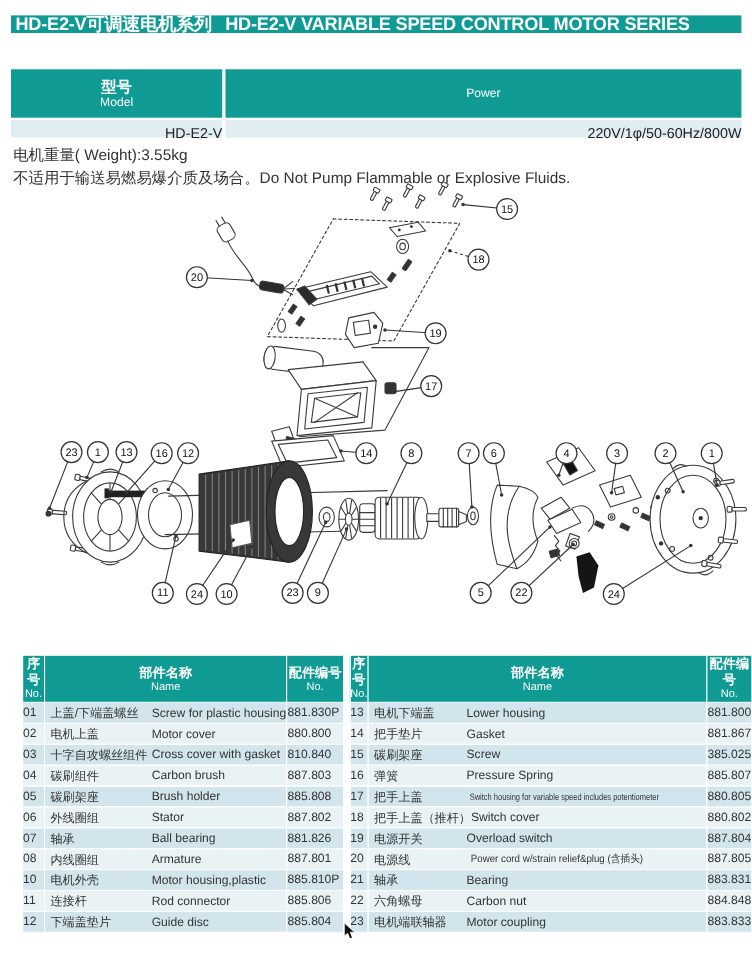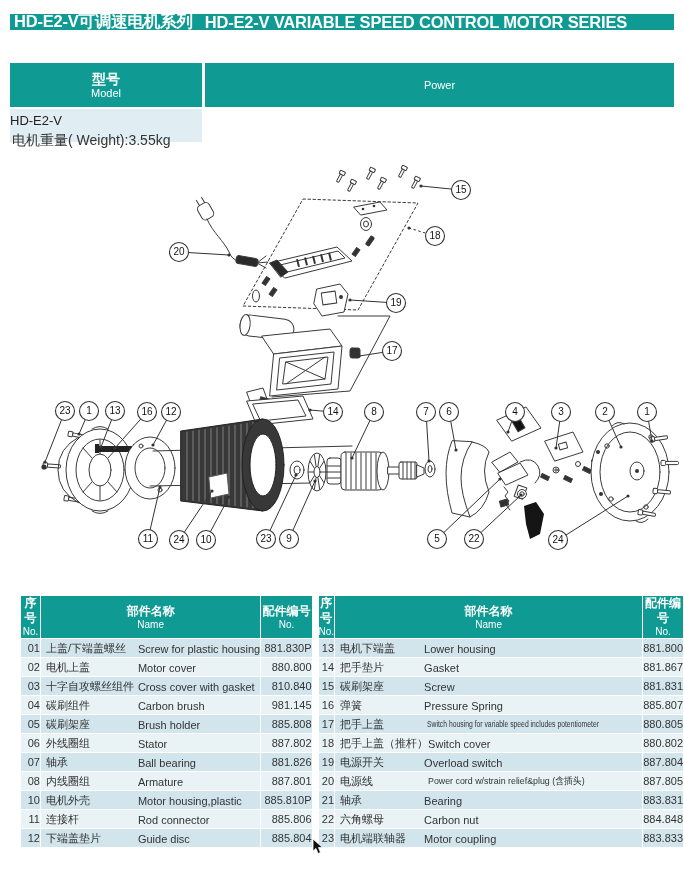--- a/index.html
+++ b/index.html
@@ -25,22 +25,22 @@
     letter-spacing:-0.2px;
   }
   .title-bar .tgap{display:inline-block;width:12px}
   
   .spec{position:absolute;left:10px;top:63px;width:664px;display:grid;
         grid-template-columns:192px 1fr;column-gap:3px;row-gap:2px}
   .spec .h{background:var(--teal);color:#fff;text-align:center;height:44px;
            display:flex;flex-direction:column;justify-content:center}
   .spec .h .cn{font-size:14px;font-weight:bold;line-height:16px}
   .spec .h .en{font-size:11px;line-height:13px}
-  .spec .v{background:var(--spec-row);height:33px;line-height:24px;
-           text-align:left;font-size:13px;color:#222}
+  .spec .v{background:var(--spec-row);height:16px;line-height:24px;
+           text-align:right;font-size:13px;color:#222}
   
   .notes{position:absolute;left:12px;top:130px;font-size:14px;line-height:21px;color:var(--ink)}
   
   .diagram{position:absolute;left:0;top:145px;width:684px;height:440px}
   .diagram svg{display:block}
   .art{stroke:var(--line);stroke-width:1;fill:none;stroke-linejoin:round;stroke-linecap:round}
   .leader{stroke:#333;stroke-width:1;fill:none}
   .dotted{stroke-dasharray:2.5,2.5}
   .leader-dot{fill:#333;stroke:none}
   .balloon{fill:#fff;stroke:#333;stroke-width:1.1}
@@ -49,21 +49,21 @@
   
   .parts{position:absolute;left:20px;top:595px;display:flex;gap:5px}
   table.pt{border-collapse:collapse;table-layout:fixed}
   .pt th,.pt td{border:1px solid #fff;padding:0}
   .pt th{background:var(--teal);color:#fff;height:38px;vertical-align:middle}
   .pt .thcn{display:block;font-size:12px;font-weight:bold;line-height:15px;text-align:center}
   .pt .then{display:block;font-size:10px;font-weight:normal;line-height:12px;text-align:center}
   .pt td{height:19px;font-size:11px;color:var(--ink);vertical-align:middle}
   .pt tbody tr:nth-child(odd){background:var(--row-odd)}
   .pt tbody tr:nth-child(even){background:var(--row-even)}
-  td.no,td.code{text-align:right}
+  td.no,td.code{text-align:left}
   td.nm{padding-left:5px;white-space:nowrap;overflow:hidden}
   .nm .cn{display:inline-block;min-width:92px;vertical-align:middle}
   .pt.right .nm .cn{min-width:84px}
   .nm .en{vertical-align:middle}
   tr.fit .cn{min-width:0;margin-right:3px}
   tr.fit .en{display:inline-block;font-size:8.5px;transform:scaleX(.8);transform-origin:left center}
   tr.fit2 .cn{min-width:0;margin-right:4px}
   tr.fit2 .en{display:inline-block;font-size:9.5px;transform:scaleX(.93);transform-origin:left center}
   
   .cursor{position:absolute;left:313px;top:839px;width:12px;height:17px}
@@ -79,24 +79,26 @@
 
 <div class="spec">
   <div class="h">
     <span class="cn">型号</span>
     <span class="en">Model</span>
   </div>
   <div class="h">
     <span class="en">Power</span>
   </div>
   <div class="v">HD-E2-V</div>
+  <div class="v">220V/1φ/50-60Hz/800W</div>
 </div>
 
 <div class="notes">
   <div>电机重量( Weight):3.55kg</div>
+  <div><span>不适用于输送易燃易爆介质及场合。</span><span>Do Not Pump Flammable or Explosive Fluids.</span></div>
 </div>
 
 <div class="diagram">
 <svg width="684" height="440" viewBox="0 145 684 440">
   <defs>
     <g id="sscrew">
       <rect x="-1.3" y="-7.5" width="2.6" height="8.5" rx="1"></rect>
       <rect x="-2.8" y="-11" width="5.6" height="3.6" rx="0.8"></rect>
     </g>
     <g id="hscrew">
@@ -474,21 +476,21 @@
           <td class="code">880.800</td>
         </tr>
       <tr>
           <td class="no">03</td>
           <td class="nm"><span class="cn">十字自攻螺丝组件</span><span class="en">Cross cover with gasket</span></td>
           <td class="code">810.840</td>
         </tr>
       <tr>
           <td class="no">04</td>
           <td class="nm"><span class="cn">碳刷组件</span><span class="en">Carbon brush</span></td>
-          <td class="code">981.145</td>
+          <td class="code">887.803</td>
         </tr>
       <tr>
           <td class="no">05</td>
           <td class="nm"><span class="cn">碳刷架座</span><span class="en">Brush holder</span></td>
           <td class="code">885.808</td>
         </tr>
       <tr>
           <td class="no">06</td>
           <td class="nm"><span class="cn">外线圈组</span><span class="en">Stator</span></td>
           <td class="code">887.802</td>
@@ -550,21 +552,21 @@
           <td class="code">881.800</td>
         </tr>
       <tr>
           <td class="no">14</td>
           <td class="nm"><span class="cn">把手垫片</span><span class="en">Gasket</span></td>
           <td class="code">881.867</td>
         </tr>
       <tr>
           <td class="no">15</td>
           <td class="nm"><span class="cn">碳刷架座</span><span class="en">Screw</span></td>
-          <td class="code">881.831</td>
+          <td class="code">385.025</td>
         </tr>
       <tr>
           <td class="no">16</td>
           <td class="nm"><span class="cn">弹簧</span><span class="en">Pressure Spring</span></td>
           <td class="code">885.807</td>
         </tr>
       <tr class="fit">
           <td class="no">17</td>
           <td class="nm"><span class="cn">把手上盖</span><span class="en">Switch housing for variable speed includes potentiometer</span></td>
           <td class="code">880.805</td>

